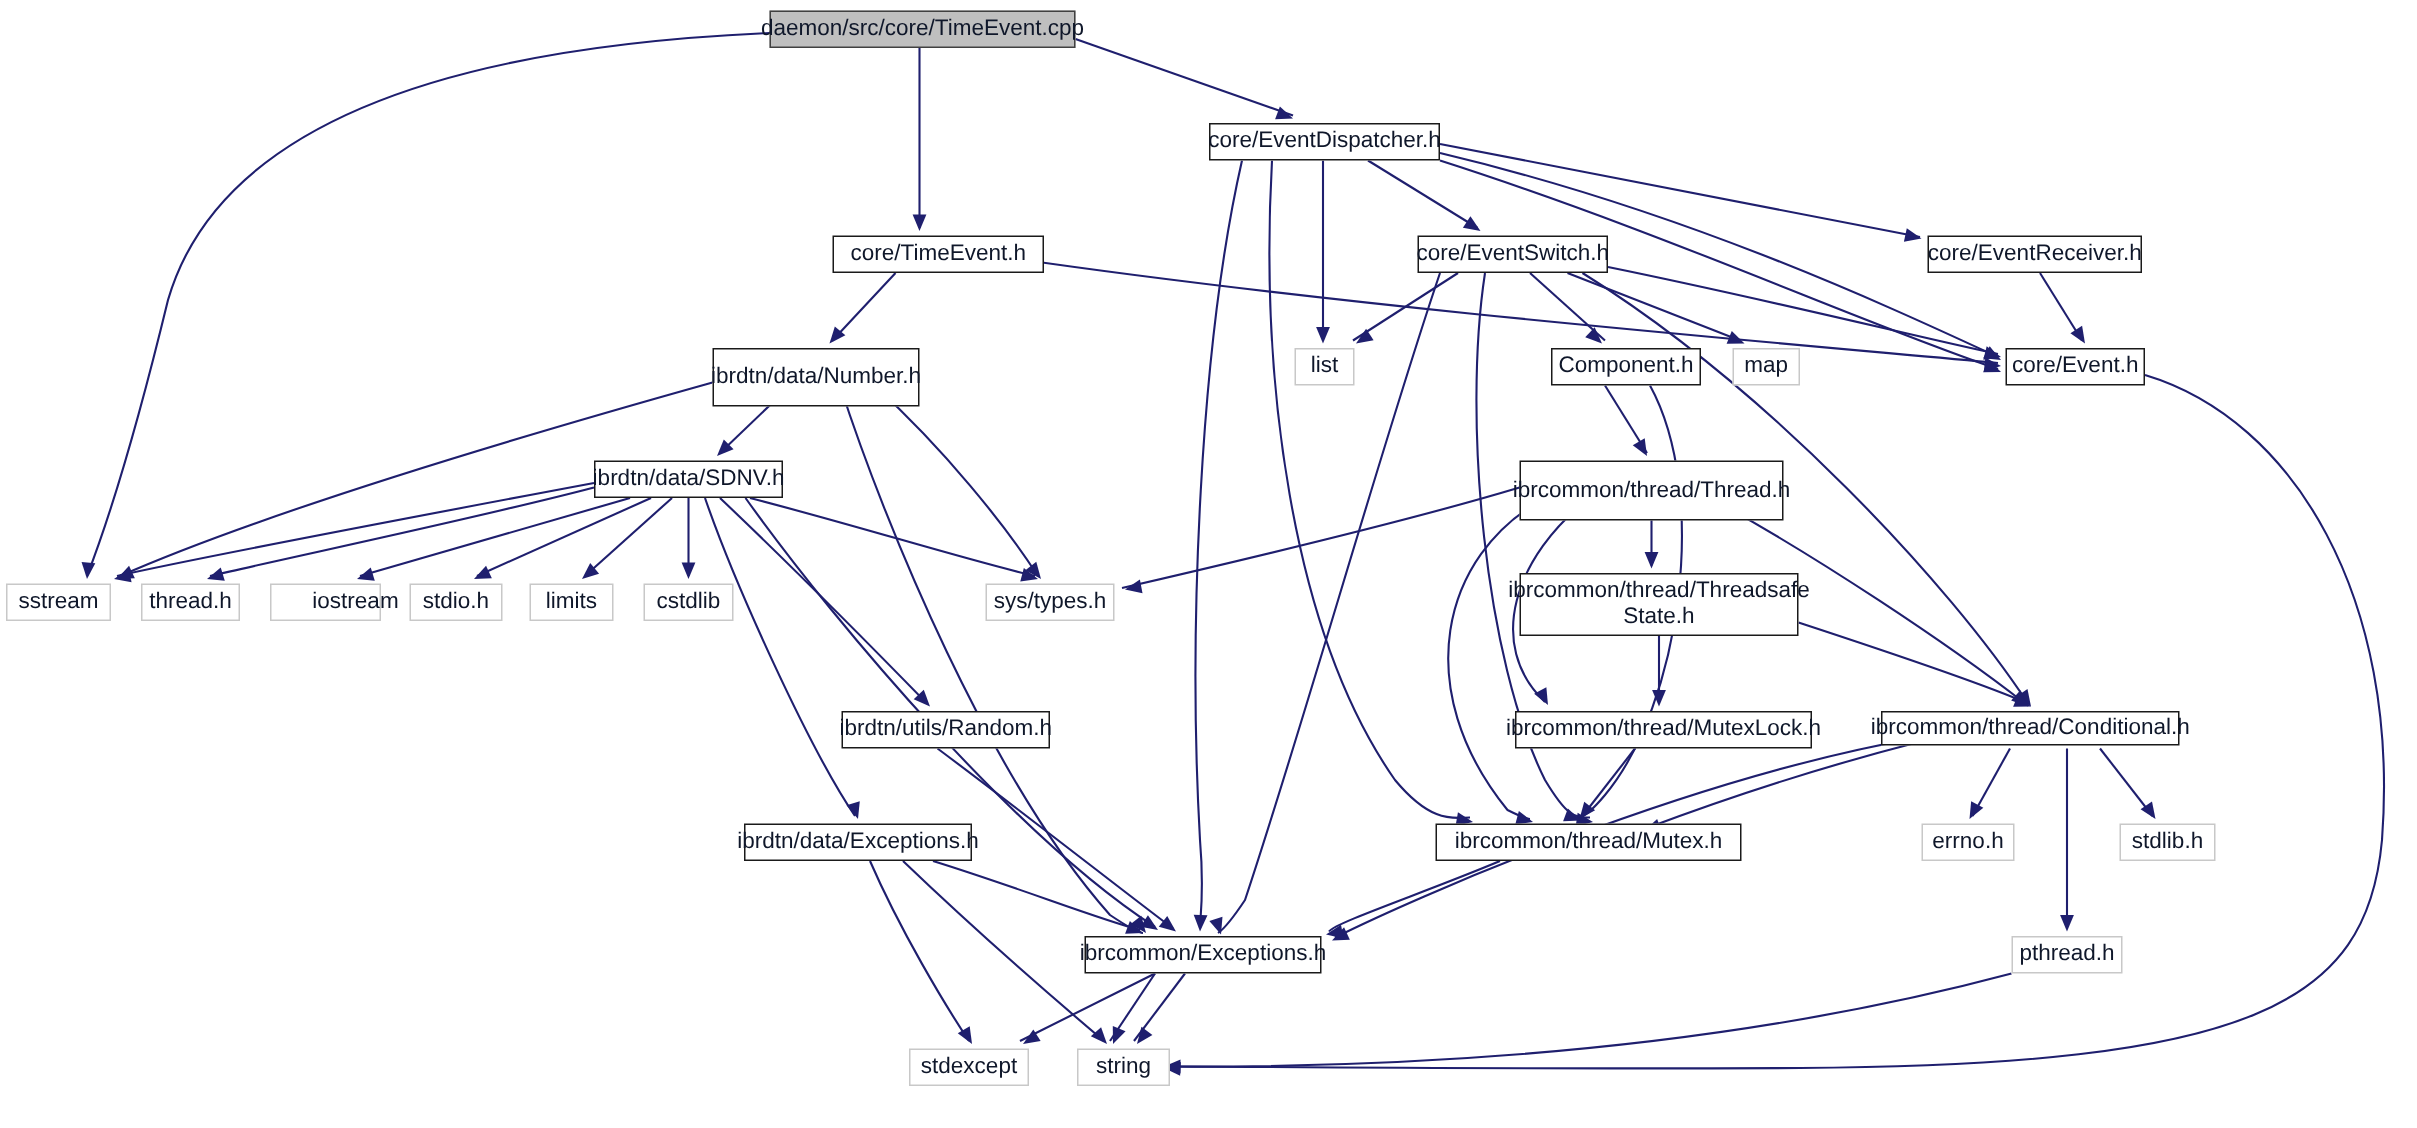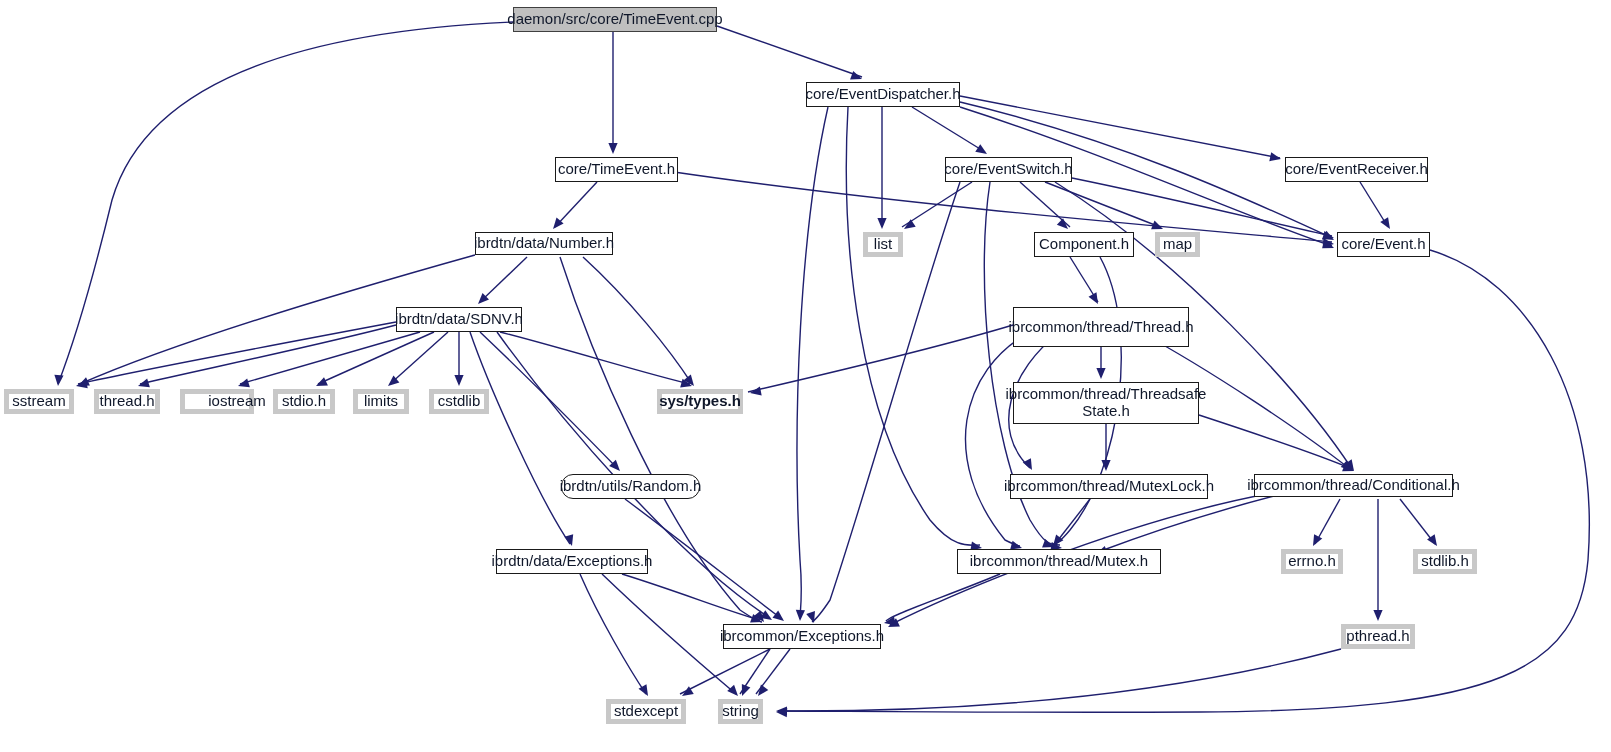--- a/index.html
+++ b/index.html
@@ -37,21 +37,21 @@
   }
   .node.main-node {
     background: #bfbfbf;
     border: 1px solid #404040;
     box-shadow: none;
   }
   .node.header-node {
     border: 1px solid #1a1a1a;
   }
   .node.sys-node {
-    border: 5px solid #22c55e;
+    border: 1px solid #22c55e;
   }
   .edge-path {
     fill: none;
     stroke: #1f1f6e;
     stroke-width: 1.4px;
   }
   .arrow-head {
     fill: #1f1f6e;
     stroke: none;
   }
@@ -176,44 +176,44 @@
       <polygon points="738.00,696.00 734.06,684.75 727.22,690.90" class="arrow-head" fill="#1f1f6e"></polygon>
       <polygon points="884.00,623.00 895.63,625.62 894.03,616.56" class="arrow-head" fill="#1f1f6e"></polygon>
       <polygon points="682.00,696.00 693.77,694.07 688.89,686.27" class="arrow-head" fill="#1f1f6e"></polygon>
       <polygon points="758.00,696.00 768.29,689.98 760.95,684.45" class="arrow-head" fill="#1f1f6e"></polygon>
       <polygon points="742.00,696.00 750.39,687.52 741.86,684.08" class="arrow-head" fill="#1f1f6e"></polygon>
       <polygon points="776.00,712.00 786.74,717.17 787.23,707.98" class="arrow-head" fill="#1f1f6e"></polygon>
     </svg>
   <div id="node-layer">
       <div class="node main-node" style="left: 513px; top: 7px; width: 204px; height: 25px; background: rgb(191, 191, 191); border-color: rgb(64, 64, 64);"><span>daemon/src/core/TimeEvent.cpp</span></div>
       <div class="node header-node" style="left: 806px; top: 82px; width: 154px; height: 25px; border-color: rgb(26, 26, 26);"><span>core/EventDispatcher.h</span></div>
-      <div class="node header-node" style="left: 555px; top: 157px; width: 123px; height: 25px; border-color: rgb(26, 26, 26);"><span>core/TimeEvent.h</span></div>
+      <div class="node header-node" style="left: 555px; top: 157px; width: 141px; height: 25px; border-color: rgb(26, 26, 26);"><span>core/TimeEvent.h</span></div>
       <div class="node header-node" style="left: 945px; top: 157px; width: 127px; height: 25px; border-color: rgb(26, 26, 26);"><span>core/EventSwitch.h</span></div>
       <div class="node header-node" style="left: 1285px; top: 157px; width: 143px; height: 25px; border-color: rgb(26, 26, 26);"><span>core/EventReceiver.h</span></div>
-      <div class="node header-node" style="left: 475px; top: 232px; width: 138px; height: 23px; border-color: rgb(26, 26, 26); text-align: center;"><span>ibrdtn/data/Number.h</span></div>
+      <div class="node header-node" style="left: 475px; top: 232px; width: 138px; height: 39px; border-color: rgb(26, 26, 26); text-align: center;"><span>ibrdtn/data/Number.h</span></div>
       <div class="node sys-node" style="left: 863px; top: 232px; width: 40px; height: 25px; border-color: rgb(200, 200, 200);"><span>list</span></div>
       <div class="node header-node" style="left: 1034px; top: 232px; width: 100px; height: 25px; border-color: rgb(26, 26, 26);"><span>Component.h</span></div>
       <div class="node sys-node" style="left: 1155px; top: 232px; width: 45px; height: 25px; border-color: rgb(200, 200, 200);"><span>map</span></div>
       <div class="node header-node" style="left: 1337px; top: 232px; width: 93px; height: 25px; border-color: rgb(26, 26, 26);"><span>core/Event.h</span></div>
       <div class="node header-node" style="left: 396px; top: 307px; width: 126px; height: 25px; border-color: rgb(26, 26, 26);"><span>ibrdtn/data/SDNV.h</span></div>
       <div class="node header-node" style="left: 1013px; top: 307px; width: 176px; height: 40px; border-color: rgb(26, 26, 26);"><span>ibrcommon/thread/Thread.h</span></div>
       <div class="node sys-node" style="left: 4px; top: 389px; width: 70px; height: 25px; border-color: rgb(200, 200, 200);"><span>sstream</span></div>
       <div class="node sys-node" style="left: 94px; top: 389px; width: 66px; height: 25px; border-color: rgb(200, 200, 200);"><span>thread.h</span></div>
       <div class="node sys-node" style="left: 180px; top: 389px; width: 74px; height: 25px; border-color: rgb(200, 200, 200); padding-left: 40px;"><span>iostream</span></div>
       <div class="node sys-node" style="left: 273px; top: 389px; width: 62px; height: 25px; border-color: rgb(200, 200, 200);"><span>stdio.h</span></div>
       <div class="node sys-node" style="left: 353px; top: 389px; width: 56px; height: 25px; border-color: rgb(200, 200, 200);"><span>limits</span></div>
       <div class="node sys-node" style="left: 429px; top: 389px; width: 60px; height: 25px; border-color: rgb(200, 200, 200);"><span>cstdlib</span></div>
-      <div class="node sys-node" style="left: 657px; top: 389px; width: 86px; height: 25px; border-color: rgb(200, 200, 200); font-weight: bold;"><span>sys/types.h</span></div>
+      <div class="node sys-node" style="left: 657px; top: 389px; width: 86px; height: 25px; border-color: rgb(200, 200, 200);"><span>sys/types.h</span></div>
       <div class="node header-node" style="left: 1013px; top: 382px; width: 186px; height: 42px; border-color: rgb(26, 26, 26);"><span>ibrcommon/thread/Threadsafe
 State.h</span></div>
-      <div class="node header-node" style="left: 561px; top: 474px; width: 139px; height: 25px; border-color: rgb(26, 26, 26); border-radius: 12px;"><span>ibrdtn/utils/Random.h</span></div>
+      <div class="node header-node" style="left: 561px; top: 474px; width: 139px; height: 25px; border-color: rgb(26, 26, 26);"><span>ibrdtn/utils/Random.h</span></div>
       <div class="node header-node" style="left: 1010px; top: 474px; width: 198px; height: 25px; border-color: rgb(26, 26, 26);"><span>ibrcommon/thread/MutexLock.h</span></div>
       <div class="node header-node" style="left: 1254px; top: 474px; width: 199px; height: 23px; border-color: rgb(26, 26, 26); text-align: center;"><span>ibrcommon/thread/Conditional.h</span></div>
       <div class="node header-node" style="left: 496px; top: 549px; width: 152px; height: 25px; border-color: rgb(26, 26, 26);"><span>ibrdtn/data/Exceptions.h</span></div>
       <div class="node header-node" style="left: 957px; top: 549px; width: 204px; height: 25px; border-color: rgb(26, 26, 26);"><span>ibrcommon/thread/Mutex.h</span></div>
       <div class="node sys-node" style="left: 1281px; top: 549px; width: 62px; height: 25px; border-color: rgb(200, 200, 200);"><span>errno.h</span></div>
       <div class="node sys-node" style="left: 1413px; top: 549px; width: 64px; height: 25px; border-color: rgb(200, 200, 200);"><span>stdlib.h</span></div>
       <div class="node header-node" style="left: 723px; top: 624px; width: 158px; height: 25px; border-color: rgb(26, 26, 26); align-items: center;"><span>ibrcommon/Exceptions.h</span></div>
       <div class="node sys-node" style="left: 1341px; top: 624px; width: 74px; height: 25px; border-color: rgb(200, 200, 200);"><span>pthread.h</span></div>
       <div class="node sys-node" style="left: 606px; top: 699px; width: 80px; height: 25px; border-color: rgb(200, 200, 200);"><span>stdexcept</span></div>
-      <div class="node sys-node" style="left: 718px; top: 699px; width: 45px; height: 25px; border-color: rgb(200, 200, 200);"><span>string</span></div>
+      <div class="node sys-node" style="left: 718px; top: 699px; width: 62px; height: 25px; border-color: rgb(200, 200, 200);"><span>string</span></div>
     </div>
 </div>
 
 </body></html>

